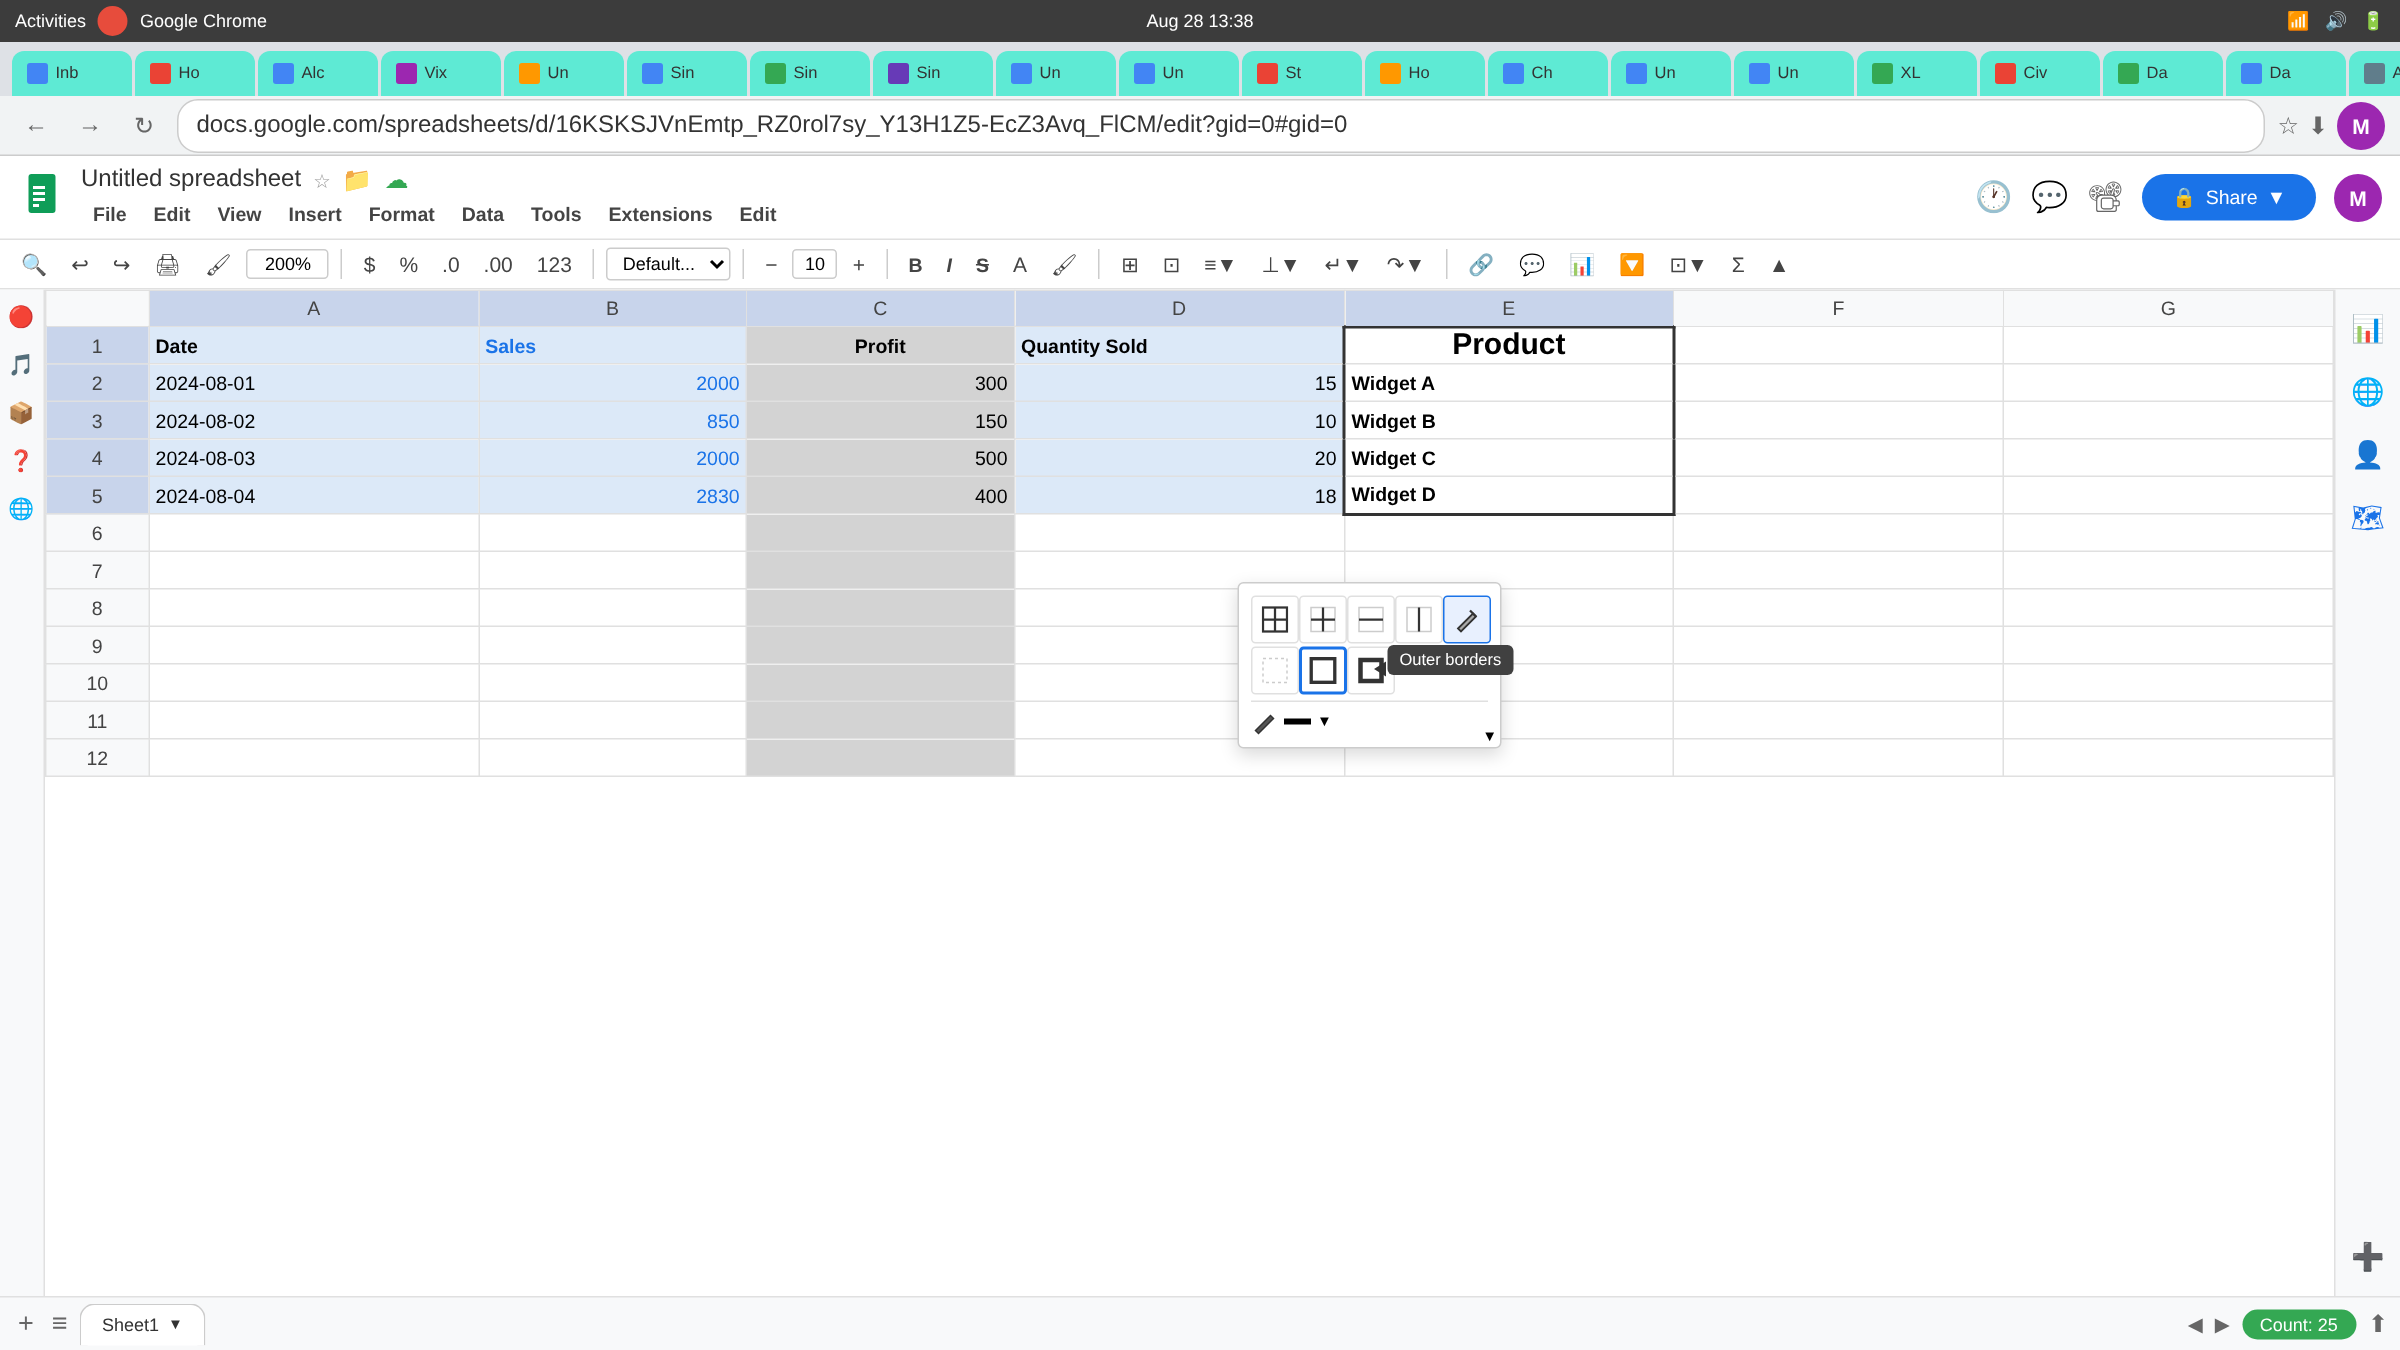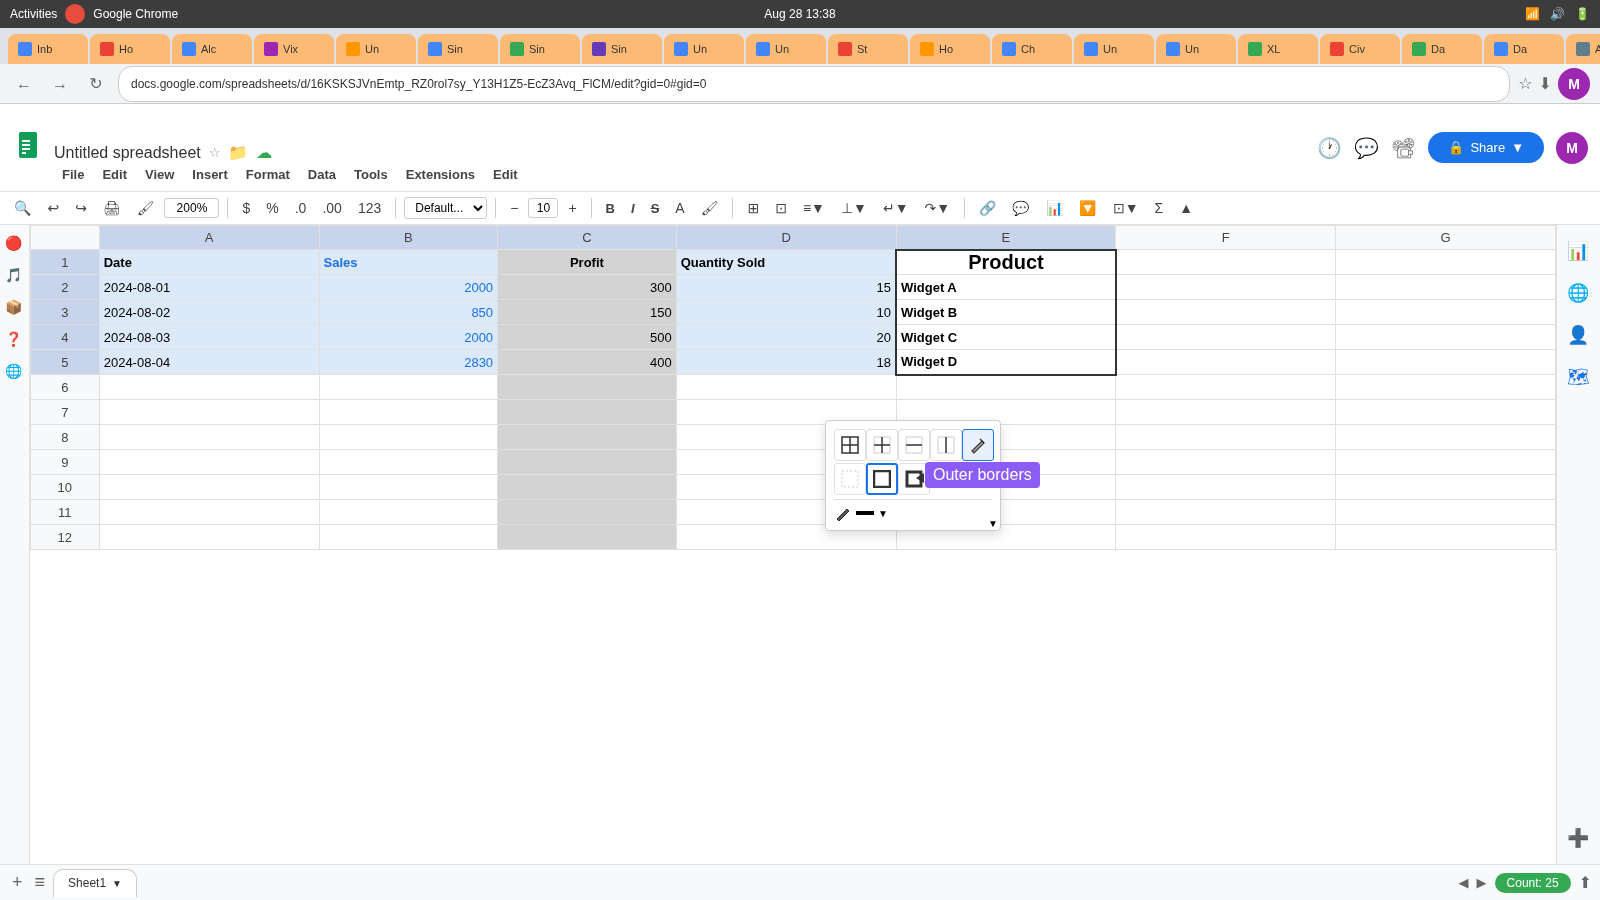--- a/index.html
+++ b/index.html
@@ -28,21 +28,21 @@
       height: 36px;
       background: #dee1e6;
       display: flex;
       align-items: flex-end;
       padding: 0 8px;
       gap: 2px;
       overflow: hidden;
     }
     .tab {
       height: 30px;
-      background: #fdba74;
+      background: #5eead4;
       border-radius: 8px 8px 0 0;
       padding: 0 10px;
       display: flex;
       align-items: center;
       font-size: 11px;
       color: #333;
       gap: 5px;
       min-width: 80px;
       max-width: 120px;
       white-space: nowrap;
@@ -71,39 +71,39 @@
       font-size: 16px;
       color: #666;
     }
     .address-input {
       flex: 1;
       height: 36px;
       border-radius: 14px;
       border: 1px solid #ccc;
       background: #fff;
       padding: 0 12px;
-      font-size: 12px;
+      font-size: 16px;
       color: #333;
     }
     .browser-actions { display: flex; align-items: center; gap: 6px; }
     .browser-icon { font-size: 16px; color: #666; cursor: pointer; }
 
     
     .sheets-container { background: #fff; display: flex; flex-direction: column; height: calc(900px - 28px - 36px - 40px); }
 
     
     .app-header {
       display: flex;
       align-items: center;
       padding: 6px 12px;
       gap: 10px;
       border-bottom: 1px solid #e0e0e0;
     }
     .sheets-logo { width: 32px; height: 40px; display: flex; flex-direction: column; align-items: center; justify-content: center; }
-    .app-title-area { display: flex; flex-direction: column; margin-top: 33px; }
+    .app-title-area { display: flex; flex-direction: column; }
     .app-title { font-size: 16px; font-weight: 500; color: #333; }
     .menu-bar { display: flex; gap: 2px; margin-top: 2px; }
     .menu-item { padding: 3px 8px; font-size: 13px; color: #444; cursor: pointer; border-radius: 4px; font-weight: bold; }
     .header-right { margin-left: auto; display: flex; align-items: center; gap: 12px; }
     .share-btn {
       background: #1a73e8;
       color: #fff;
       border: none;
       border-radius: 20px;
       padding: 8px 20px;
@@ -284,25 +284,25 @@
       display: flex;
       align-items: center;
       justify-content: center;
       font-size: 16px;
     }
     .border-btn.active { background: #e8f0fe; border-color: #1a73e8; }
     .outer-borders-label {
       position: absolute;
       top: 237px;
       left: 925px;
-      background: #8b5cf6;
+      background: #404040;
       color: #fff;
       padding: 4px 8px;
       border-radius: 4px;
-      font-size: 16px;
+      font-size: 11px;
       z-index: 101;
       white-space: nowrap;
     }
     .outer-borders-arrow {
       position: absolute;
       width: 0; height: 0;
       top: 248px;
       left: 916px;
       border-top: 5px solid transparent;
       border-bottom: 5px solid transparent;

